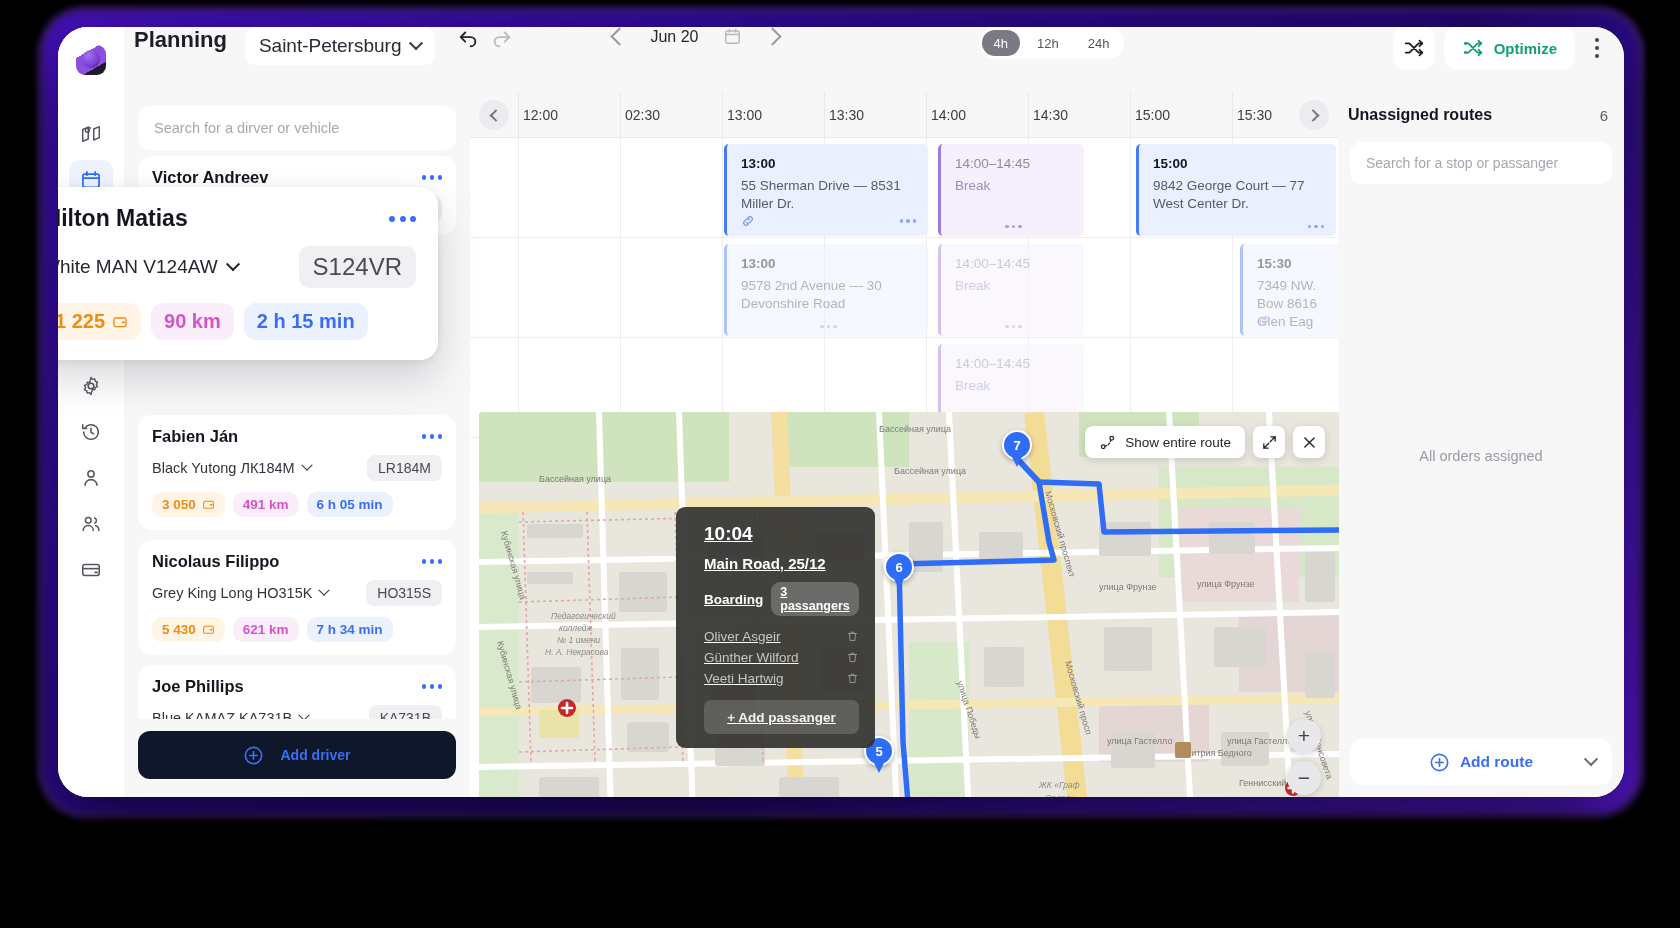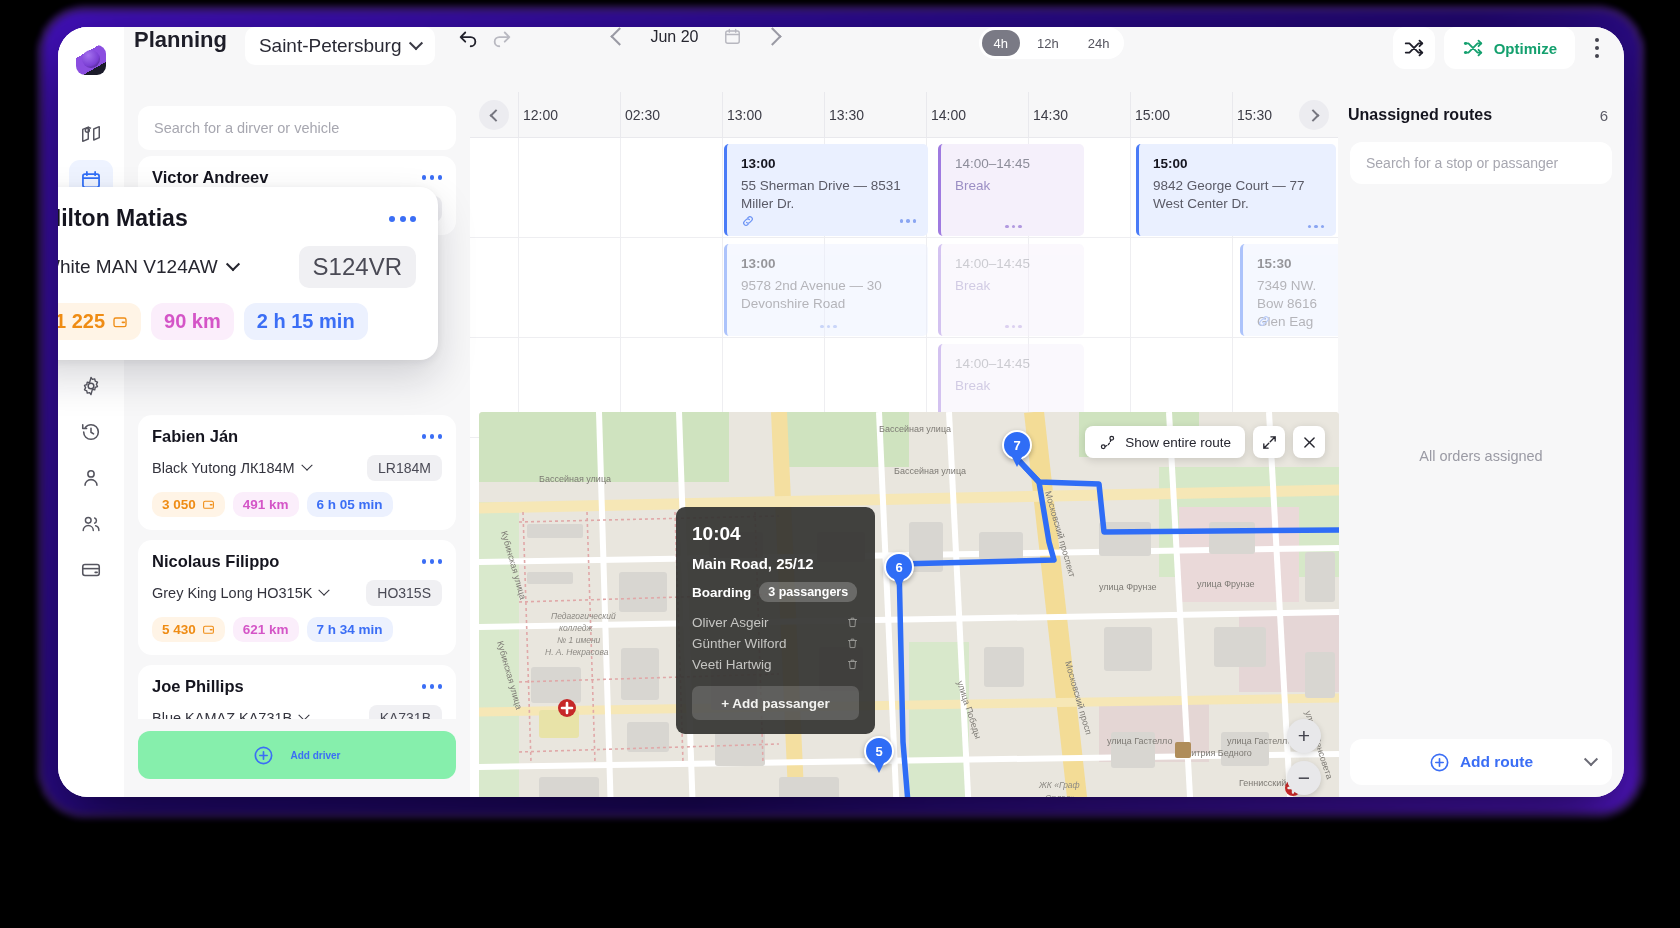--- a/index.html
+++ b/index.html
@@ -184,23 +184,23 @@
     border-radius: 10px; padding: 5px 10px;
     font-size: 13.5px; font-weight: 600;
     display: flex; align-items: center; gap: 6px;
   }
   .badge.cost { background: #fff4e6; color: #ef8c14; }
   .badge.dist { background: #fbeefb; color: #d455c7; }
   .badge.time { background: #ecf1fe; color: #3b6ef5; }
 
   .add-driver-wrap { padding: 12px 14px 18px 14px; }
   .add-driver {
-    height: 48px; border-radius: 12px; background: #86efac;
+    height: 48px; border-radius: 12px; background: #0f172a;
     display: flex; align-items: center; justify-content: center; gap: 16px;
-    font-size: 10px; font-weight: 600; color: #3b6ef5; cursor: pointer;
+    font-size: 14px; font-weight: 600; color: #3b6ef5; cursor: pointer;
   }
 
   
   .float-card {
     position: absolute; left: -38px; top: 160px;
     width: 418px;
     background: #ffffff; border-radius: 18px;
     padding: 18px 22px 20px 22px;
     box-shadow: 0 18px 40px rgba(20,20,40,.16), 0 2px 8px rgba(20,20,40,.08);
     z-index: 40;
@@ -357,22 +357,23 @@
     border-left: 6px solid transparent; border-right: 6px solid transparent;
     border-top: 12px solid #2f6df6;
   }
 
   .stop-popup {
     position: absolute; z-index: 8;
     left: 197px; top: 95px;
     width: 199px;
     background: rgba(52,52,50,.93);
     border-radius: 9px;
-    padding: 16px 16px 14px 16px;
+    padding: 16px 16px 14px 28px;
     color: #ffffff;
+    text-decoration: underline;
   }
   .sp-time { font-size: 19px; font-weight: 700; margin-bottom: 10px; }
   .sp-addr { font-size: 15px; font-weight: 700; margin-bottom: 10px; }
   .sp-board { display: flex; align-items: center; gap: 8px; margin-bottom: 10px; }
   .sp-board .lbl { font-size: 13.5px; font-weight: 700; }
   .sp-board .cnt { background: rgba(255,255,255,.22); border-radius: 9px; padding: 3px 9px; font-size: 12.5px; font-weight: 600; }
   .sp-pass { display: flex; align-items: center; justify-content: space-between; padding: 3px 0; }
   .sp-pass span { font-size: 13.5px; color: #c5c5c2; }
   .sp-add {
     margin-top: 11px; height: 34px; border-radius: 7px;

